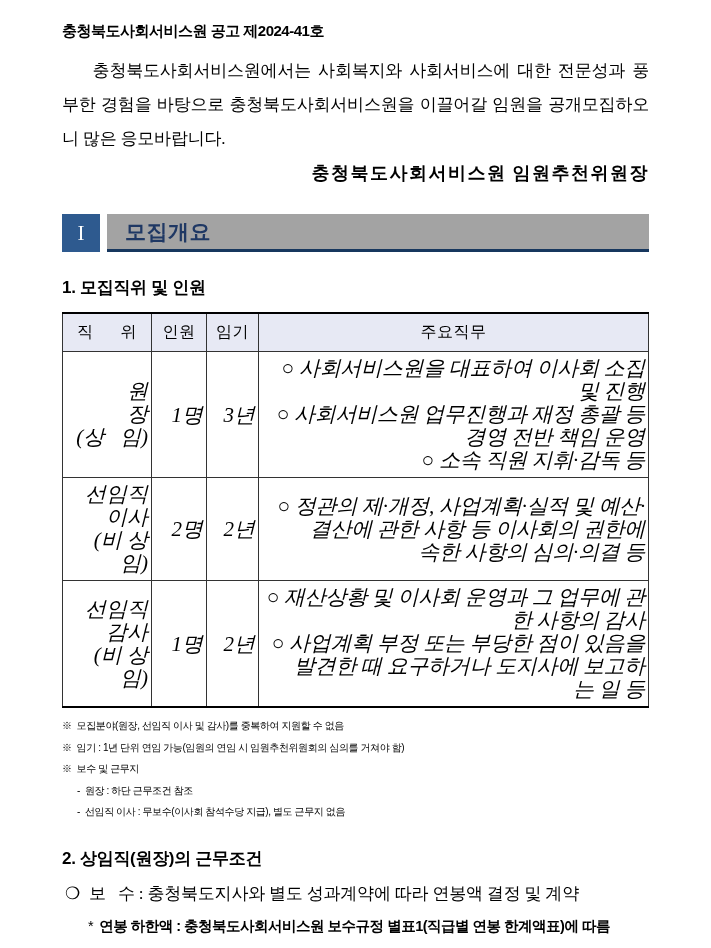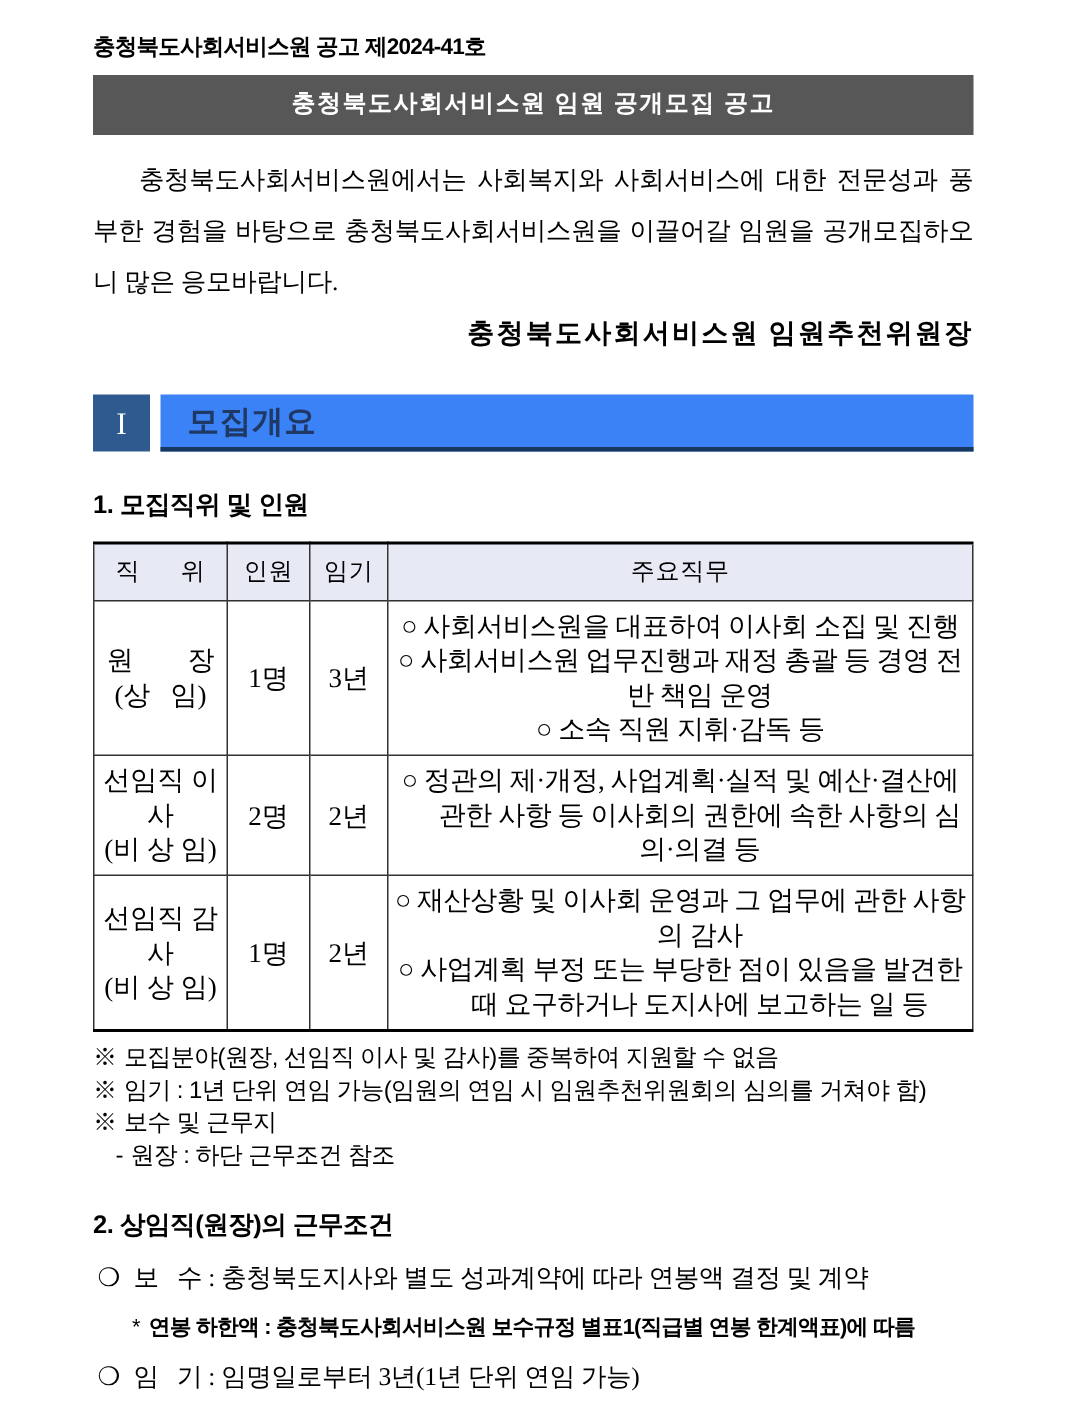--- a/index.html
+++ b/index.html
@@ -16,59 +16,58 @@
     line-height:34px;text-align:justify;text-indent:1.8em;letter-spacing:-0.2px;}
 
   .date-line{margin-top:5px;text-align:right;font-family:"Liberation Serif",serif;
     font-size:16px;padding-right:38px;white-space:pre-wrap;}
   .signer{margin-top:5px;text-align:right;font-family:"Liberation Serif",serif;
     font-size:18px;font-weight:bold;letter-spacing:1.5px;}
 
   .section-header{margin-top:29px;display:flex;align-items:stretch;height:38px;}
   .section-num{width:38px;background:#2e5a8f;color:#fff;display:flex;align-items:center;
     justify-content:center;font-family:"Liberation Serif",serif;font-size:21px;}
-  .section-title{flex:1;margin-left:7px;background:#3b82f6;border-bottom:3px solid #17375e;
+  .section-title{flex:1;margin-left:7px;background:#a3a3a3;border-bottom:3px solid #17375e;
     color:#1f3864;font-size:21px;font-weight:bold;display:flex;align-items:center;
     padding-left:18px;letter-spacing:0.5px;}
 
   .sub-heading{margin-top:24px;font-size:17px;font-weight:bold;letter-spacing:-0.3px;}
 
   table.recruit{margin-top:13px;width:100%;border-collapse:collapse;
     border-top:2.5px solid #000;border-bottom:2.5px solid #000;
     font-family:"Liberation Serif",serif;}
   table.recruit th,table.recruit td{border:1px solid #333;}
   table.recruit th{background:#e7e9f4;font-weight:normal;font-size:16px;
     padding:8px 2px;text-align:center;white-space:pre-wrap;letter-spacing:0.5px;}
-  table.recruit td{font-size:18px;padding:5px 3px;text-align:center;vertical-align:middle;}
+  table.recruit td{font-size:21px;padding:5px 3px;text-align:right;vertical-align:middle;font-style:italic;}
   td.duties{text-align:left;padding:6px 6px 6px 9px;}
   .duty{padding-left:1.45em;text-indent:-1.45em;line-height:23px;letter-spacing:-0.3px;}
   .pos-line{white-space:pre-wrap;line-height:23px;}
 
-  .notes{margin-top:7px;font-size:16px;line-height:21.5px;letter-spacing:-0.4px;}
+  .notes{margin-top:7px;font-size:10px;line-height:21.5px;letter-spacing:-0.4px;}
   .note{white-space:pre-wrap;}
   .note.indent{padding-left:15px;}
   .note .marker{margin-right:5px;}
 
   .sub-heading.second{}
   .conditions{margin-top:11px;}
   .cond{white-space:pre-wrap;}
   .cond.serif{font-family:"Liberation Serif",serif;font-size:17px;margin:12px 0 12px 3px;
     letter-spacing:-0.2px;}
   .cond.serif .marker{font-size:17px;margin-right:9px;}
   .cond.sub{font-size:14.5px;font-weight:bold;margin:8px 0 8px 26px;letter-spacing:-0.5px;}
   .cond.sub .marker{margin-right:6px;font-weight:normal;}
 </style>
 </head>
 <body>
 
 <div class="page">
 
   <div class="doc-number">충청북도사회서비스원 공고 제2024-41호</div>
 
-  <div class="title-banner">충청북도사회서비스원 임원 공개모집 공고</div>
 
   <div class="intro">충청북도사회서비스원에서는 사회복지와 사회서비스에 대한 전문성과 풍부한 경험을 바탕으로 충청북도사회서비스원을 이끌어갈 임원을 공개모집하오니 많은 응모바랍니다.</div>
 
   <div class="signer">충청북도사회서비스원 임원추천위원장</div>
 
   <div class="section-header">
     <div class="section-num">I</div>
     <div class="section-title">모집개요</div>
   </div>
 
@@ -127,20 +126,21 @@
           </td>
         </tr>
       </tbody>
   </table>
 
   <div class="notes">
       <div class="note"><span class="marker">※</span><span>모집분야(원장, 선임직 이사 및 감사)를 중복하여 지원할 수 없음</span></div>
       <div class="note"><span class="marker">※</span><span>임기 : 1년 단위 연임 가능(임원의 연임 시 임원추천위원회의 심의를 거쳐야 함)</span></div>
       <div class="note"><span class="marker">※</span><span>보수 및 근무지</span></div>
       <div class="note indent"><span class="marker">-</span><span>원장 : 하단 근무조건 참조</span></div>
+      <div class="note indent"><span class="marker">-</span><span>선임직 이사 : 무보수(이사회 참석수당 지급), 별도 근무지 없음</span></div>
     </div>
 
   <div class="sub-heading second">2. 상임직(원장)의 근무조건</div>
 
   <div class="conditions">
       <div class="cond serif"><span class="marker">❍</span><span>보   수 : 충청북도지사와 별도 성과계약에 따라 연봉액 결정 및 계약</span></div>
       <div class="cond sub"><span class="marker">*</span><span>연봉 하한액 : 충청북도사회서비스원 보수규정 별표1(직급별 연봉 한계액표)에 따름</span></div>
       <div class="cond serif"><span class="marker">❍</span><span>임   기 : 임명일로부터 3년(1년 단위 연임 가능)</span></div>
     </div>
 

